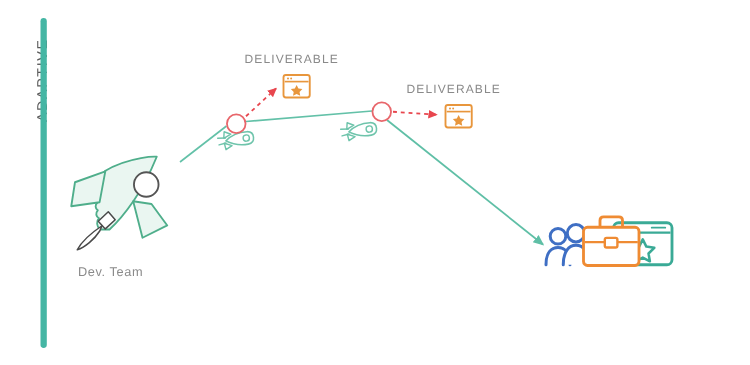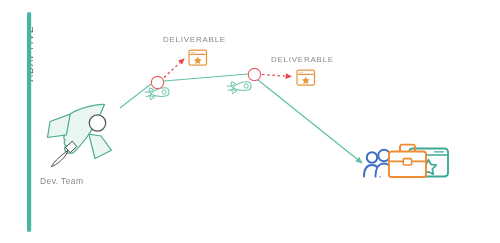--- a/index.html
+++ b/index.html
@@ -192,16 +192,16 @@
       <rect x="389" y="151.5" width="37" height="25.5" rx="2.6" fill="#ffffff" stroke="#ef8b33" stroke-width="1.9"></rect>
       <path d="M389.8 161.4 L425.2 161.4" stroke="#ef8b33" stroke-width="1.6"></path>
       <rect x="403.2" y="158.6" width="8.4" height="6.4" rx="1.2" fill="#ffffff" stroke="#ef8b33" stroke-width="1.6"></rect>
     </g>
   </svg>
 
   <div class="label-text deliverable-label" style="left:163px; top:35px;">DELIVERABLE</div>
 
   <div class="label-text deliverable-label" style="left:271px; top:55px;">DELIVERABLE</div>
 
-  <div class="label-text devteam-label" style="left:40px; top:176px;text-align:center;">Dev. Team</div>
+  <div class="label-text devteam-label" style="left:52px; top:176px;text-align:center;">Dev. Team</div>
 
 
 </div>
 
 </body></html>

